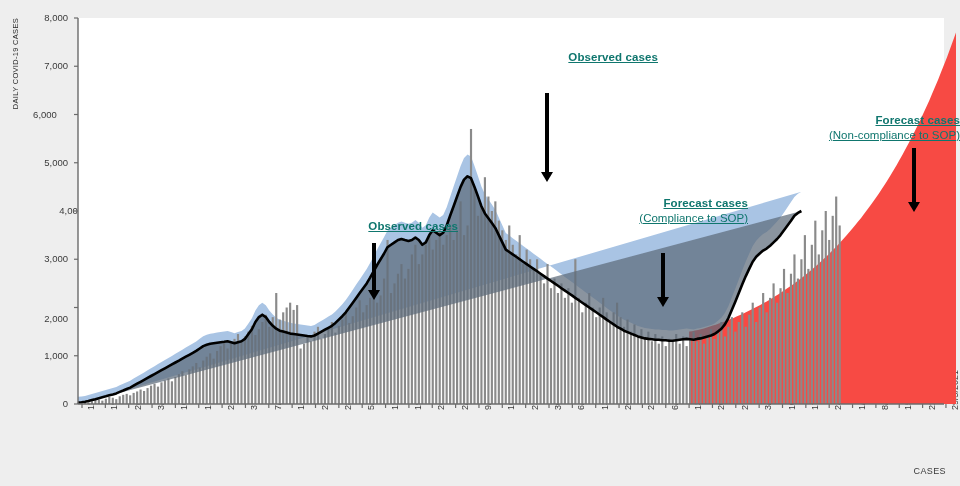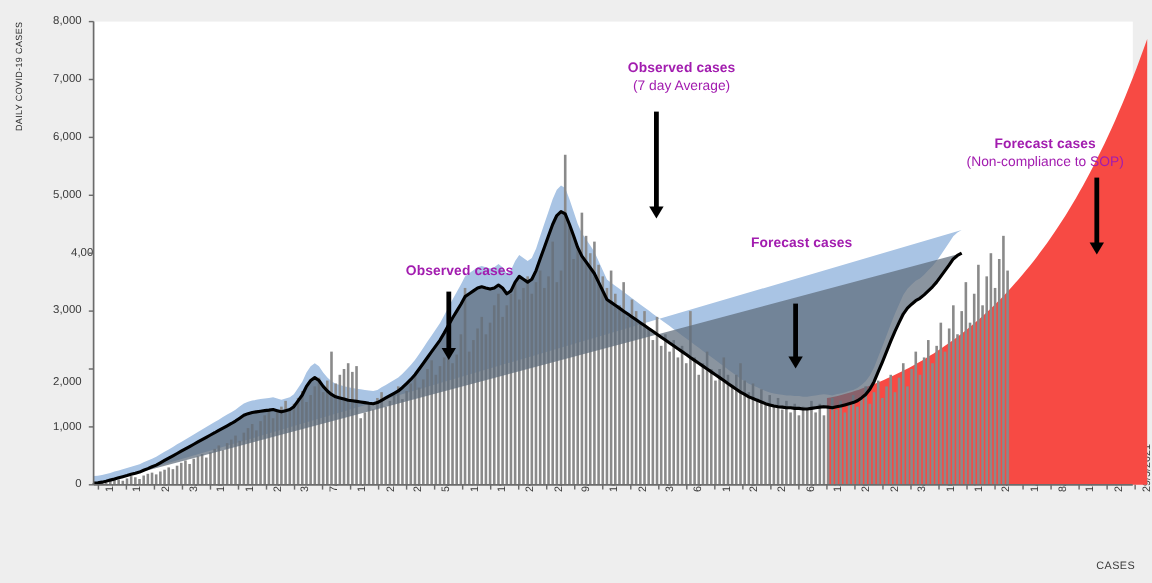--- a/index.html
+++ b/index.html
@@ -25,41 +25,41 @@
   }
   .xtick{
     position:absolute;font-size:9px;color:#3a3a3a;
     transform-origin:left top;transform:rotate(-90deg);
     white-space:nowrap;
   }
   .xaxis-title{
     position:absolute;right:14px;top:466px;font-size:9px;color:#3a3a3a;
     letter-spacing:.4px;
   }
-  .anno{position:absolute;text-align:center;color:#a21caf;line-height:1.28;}
+  .anno{position:absolute;text-align:right;color:#0f766e;line-height:1.28;text-decoration:underline;}
   .anno .l1{font-size:11.5px;font-weight:bold;letter-spacing:.1px;}
   .anno .l2,.anno .l3{font-size:11.5px;font-weight:normal;}
 </style>
 </head>
 <body>
 
 <div id="stage">
 
   <div class="ylabel">
     <span>DAILY COVID-19 CASES</span>
   </div>
 
   <div id="yticks">
       <div class="ytick" style="left: 22px; top: 398px;">0</div>
       <div class="ytick" style="left: 22px; top: 349.75px;">1,000</div>
       <div class="ytick" style="left: 22px; top: 313px;">2,000</div>
       <div class="ytick" style="left: 22px; top: 253.25px;">3,000</div>
       <div class="ytick" style="left: 37px; top: 205px;">4,000</div>
       <div class="ytick" style="left: 22px; top: 156.75px;">5,000</div>
-      <div class="ytick" style="left: 22px; top: 108.5px;">6,000</div>
+      <div class="ytick" style="left: 22px; top: 108.5px; text-align: center;">6,000</div>
       <div class="ytick" style="left: 22px; top: 60.25px;">7,000</div>
       <div class="ytick" style="left: 22px; top: 12px;">8,000</div>
     </div>
   <div id="xticks">
       <div class="xtick" style="left: 86px; top: 410px;">12/9/2020</div>
       <div class="xtick" style="left: 109.35px; top: 410px;">19/9/2020</div>
       <div class="xtick" style="left: 132.7px; top: 410px;">26/9/2020</div>
       <div class="xtick" style="left: 156.05px; top: 410px;">3/10/2020</div>
       <div class="xtick" style="left: 179.4px; top: 410px;">10/10/2020</div>
       <div class="xtick" style="left: 202.75px; top: 410px;">17/10/2020</div>
@@ -403,25 +403,25 @@
         </g>
       </g>
   </svg>
 
   <div class="anno" id="anno0" style="left:308px;top:219px;width:150px;">
     <div class="l1">Observed cases</div>
   </div>
 
   <div class="anno" id="anno1" style="left:478px;top:50px;width:180px;">
     <div class="l1">Observed cases</div>
-    <div class="l2">(7 day Average)</div>
   </div>
 
   <div class="anno" id="anno2" style="left:588px;top:196px;width:160px;">
     <div class="l1">Forecast cases</div>
+    <div class="l2">(Compliance to SOP)</div>
   </div>
 
   <div class="anno" id="anno3" style="left:782px;top:113px;width:178px;">
     <div class="l1">Forecast cases</div>
     <div class="l2">(Non-compliance to SOP)</div>
   </div>
 
 </div>
 
 </body></html>

